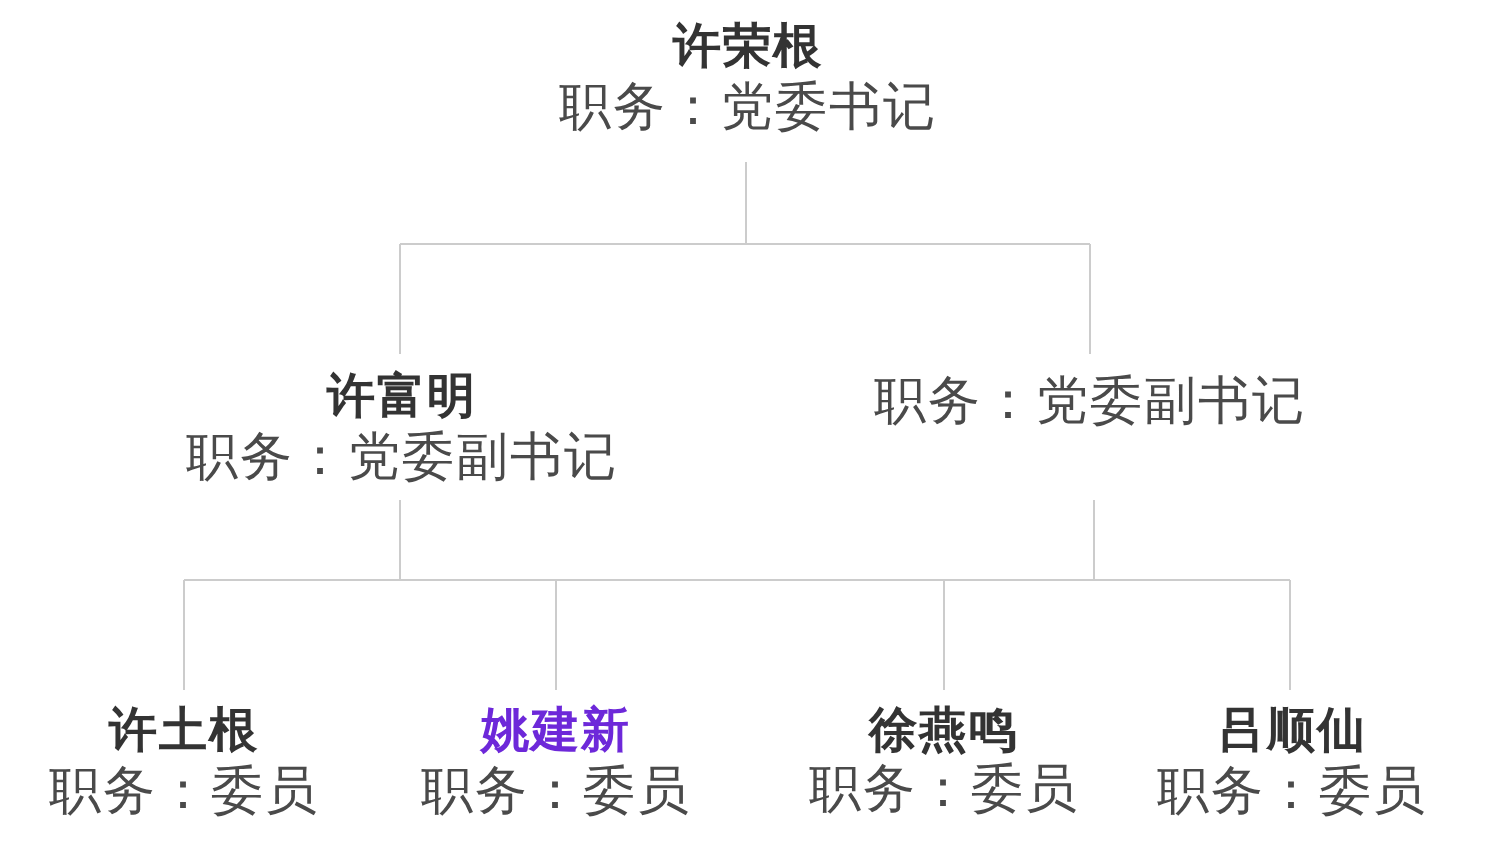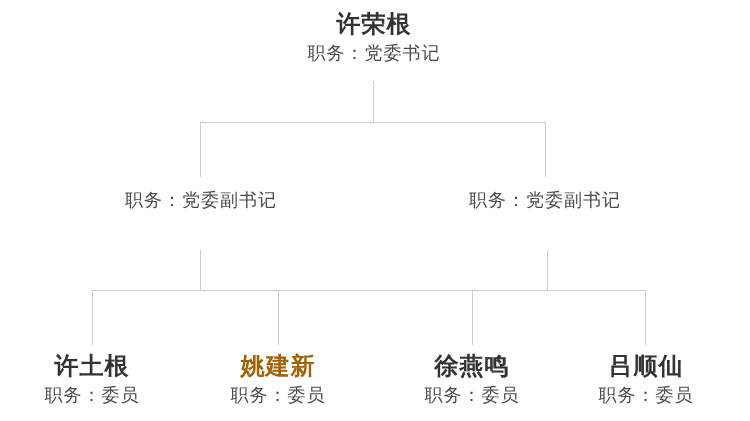--- a/index.html
+++ b/index.html
@@ -33,21 +33,21 @@
   }
   .node .name {
     font-size: 24px;
     font-weight: 700;
     line-height: 28px;
     color: #333333;
     letter-spacing: 1px;
     white-space: nowrap;
   }
   .node .title {
-    font-size: 18px;
+    font-size: 26px;
     font-weight: 400;
     line-height: 30px;
     color: #4a4a4a;
     letter-spacing: 1px;
     white-space: nowrap;
   }
 </style>
 </head>
 <body>
 
@@ -64,31 +64,32 @@
       <line x1="278" y1="290" x2="278" y2="345" stroke="#cccccc" stroke-width="1" shape-rendering="crispEdges"></line>
       <line x1="472" y1="290" x2="472" y2="345" stroke="#cccccc" stroke-width="1" shape-rendering="crispEdges"></line>
       <line x1="645" y1="290" x2="645" y2="345" stroke="#cccccc" stroke-width="1" shape-rendering="crispEdges"></line>
     </svg>
   <div id="nodes">
       <div class="node" style="left: 224px; top: 10px;">
         <div class="name" style="color: rgb(51, 51, 51);">许荣根</div>
         <div class="title" style="color: rgb(74, 74, 74);">职务：党委书记</div>
       </div>
       <div class="node" style="left: 51px; top: 185px;">
+        <div class="name" style="color: rgb(51, 51, 51);">许富明</div>
         <div class="title" style="color: rgb(74, 74, 74);">职务：党委副书记</div>
       </div>
       <div class="node" style="left: 395px; top: 185px;">
         <div class="title" style="color: rgb(74, 74, 74);">职务：党委副书记</div>
       </div>
       <div class="node" style="left: -58px; top: 352px;">
         <div class="name" style="color: rgb(51, 51, 51);">许土根</div>
         <div class="title" style="color: rgb(74, 74, 74);">职务：委员</div>
       </div>
       <div class="node" style="left: 128px; top: 352px;">
-        <div class="name" style="color: #a16207;">姚建新</div>
+        <div class="name" style="color: #6d28d9;">姚建新</div>
         <div class="title" style="color: rgb(74, 74, 74);">职务：委员</div>
       </div>
       <div class="node" style="left: 322px; top: 352px; font-family: Liberation Serif, serif;">
         <div class="name" style="color: rgb(51, 51, 51);">徐燕鸣</div>
         <div class="title" style="color: rgb(74, 74, 74);">职务：委员</div>
       </div>
       <div class="node" style="left: 496px; top: 352px;">
         <div class="name" style="color: rgb(51, 51, 51);">吕顺仙</div>
         <div class="title" style="color: rgb(74, 74, 74);">职务：委员</div>
       </div>

